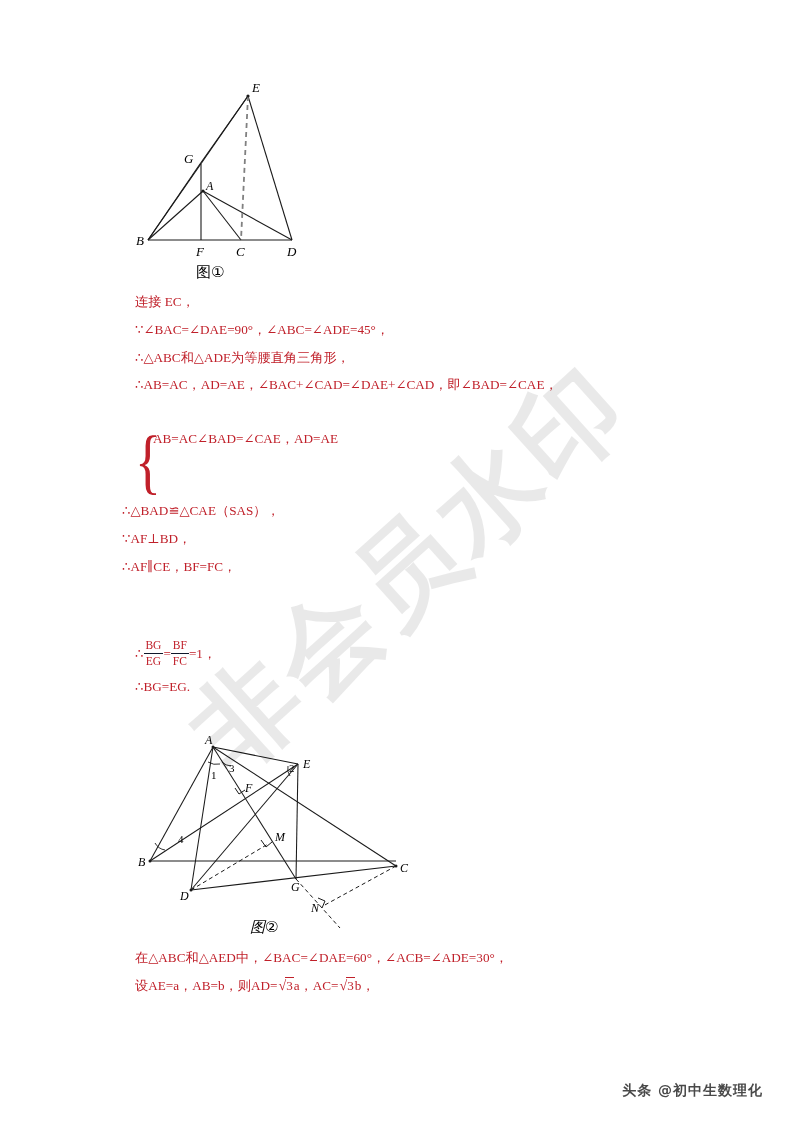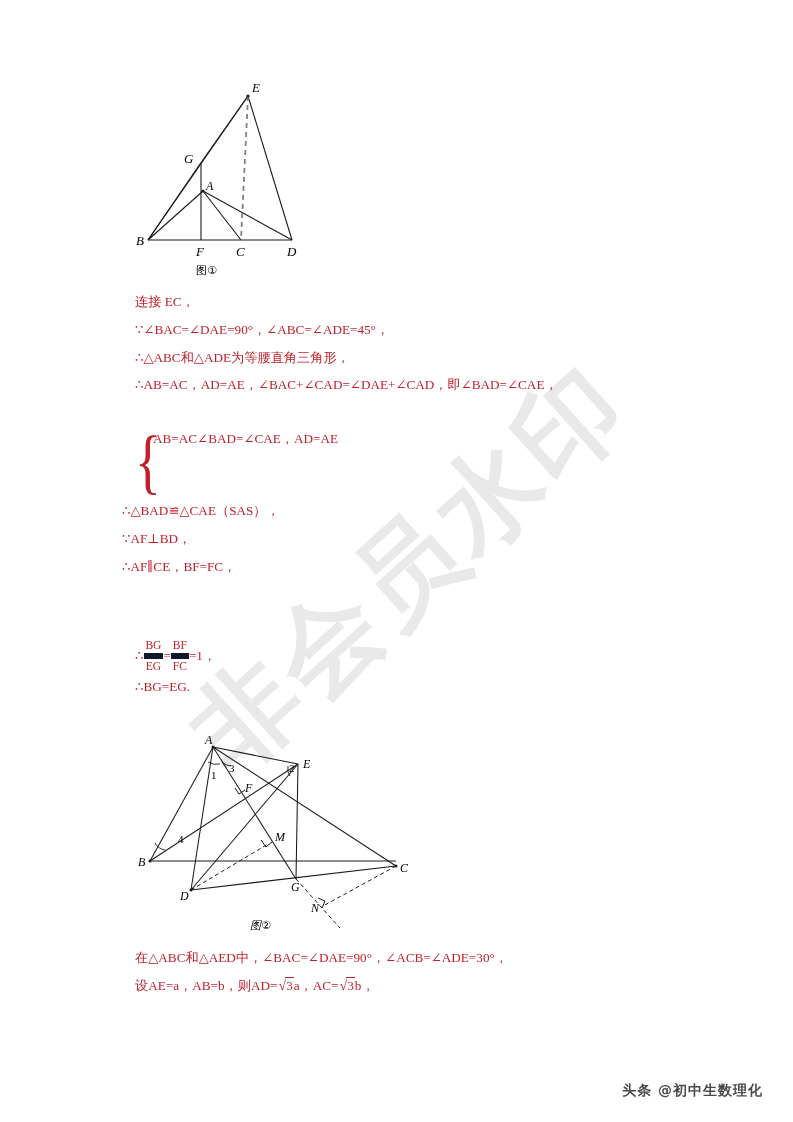--- a/index.html
+++ b/index.html
@@ -122,21 +122,21 @@
   .frac {
     display: inline-flex;
     flex-direction: column;
     align-items: center;
     vertical-align: middle;
     margin: 0 0;
     font-size: 11.5px;
     line-height: 13px;
   }
   .frac .num { padding: 0 2px 1px 2px; }
-  .frac .den { padding: 1px 2px 0 2px; border-top: 6px solid #0f172a; }
+  .frac .den { padding: 1px 2px 0 2px; border-top: 1px solid #0f172a; }
 
   
   #proof2 {
     position: absolute;
     left: 122px;
     top: 673px;
     width: 560px;
     z-index: 4;
   }
 
@@ -172,21 +172,21 @@
     font-size: 14px;
     font-weight: 700;
     color: #3a3a3a;
     letter-spacing: 1px;
     opacity: 0.92;
     white-space: nowrap;
   }
 
   .fig-caption {
     position: absolute;
-    font-size: 11px;
+    font-size: 15px;
     font-family: "DejaVu Sans", sans-serif;
     color: #000;
     white-space: nowrap;
   }
 </style>
 </head>
 <body>
 
 <div id="page">
 
@@ -327,21 +327,21 @@
       <text x="311" y="912" font-family="Liberation Serif, serif" font-style="italic" font-size="12">N</text>
       <text x="211" y="779" font-family="Liberation Serif, serif" font-size="11">1</text>
       <text x="289" y="772" font-family="Liberation Serif, serif" font-size="11">2</text>
       <text x="229" y="772" font-family="Liberation Serif, serif" font-size="11">3</text>
       <text x="178" y="843" font-family="Liberation Serif, serif" font-size="11">4</text>
     </svg>
     <div class="fig-caption" style="left:250px; top:198px;font-style:italic;">图②</div>
   </div>
 
   <div id="bottomtext">
-    <div class="line">在△ABC和△AED中，∠BAC=∠DAE=90°，∠ACB=∠ADE=30°，</div>
+    <div class="line">在△ABC和△AED中，∠BAC=∠DAE=60°，∠ACB=∠ADE=30°，</div>
     <div class="line">
       <span>设AE=a，AB=b，则AD=</span><span class="rad"><span class="sym">√</span><span class="arg">3</span></span><span>a，AC=</span><span class="rad"><span class="sym">√</span><span class="arg">3</span></span><span>b，</span>
     </div>
   </div>
 
   <div id="watermark">
     <div class="wm-text">非会员水印</div>
   </div>
 
   <div id="footer">头条 @初中生数理化</div>

